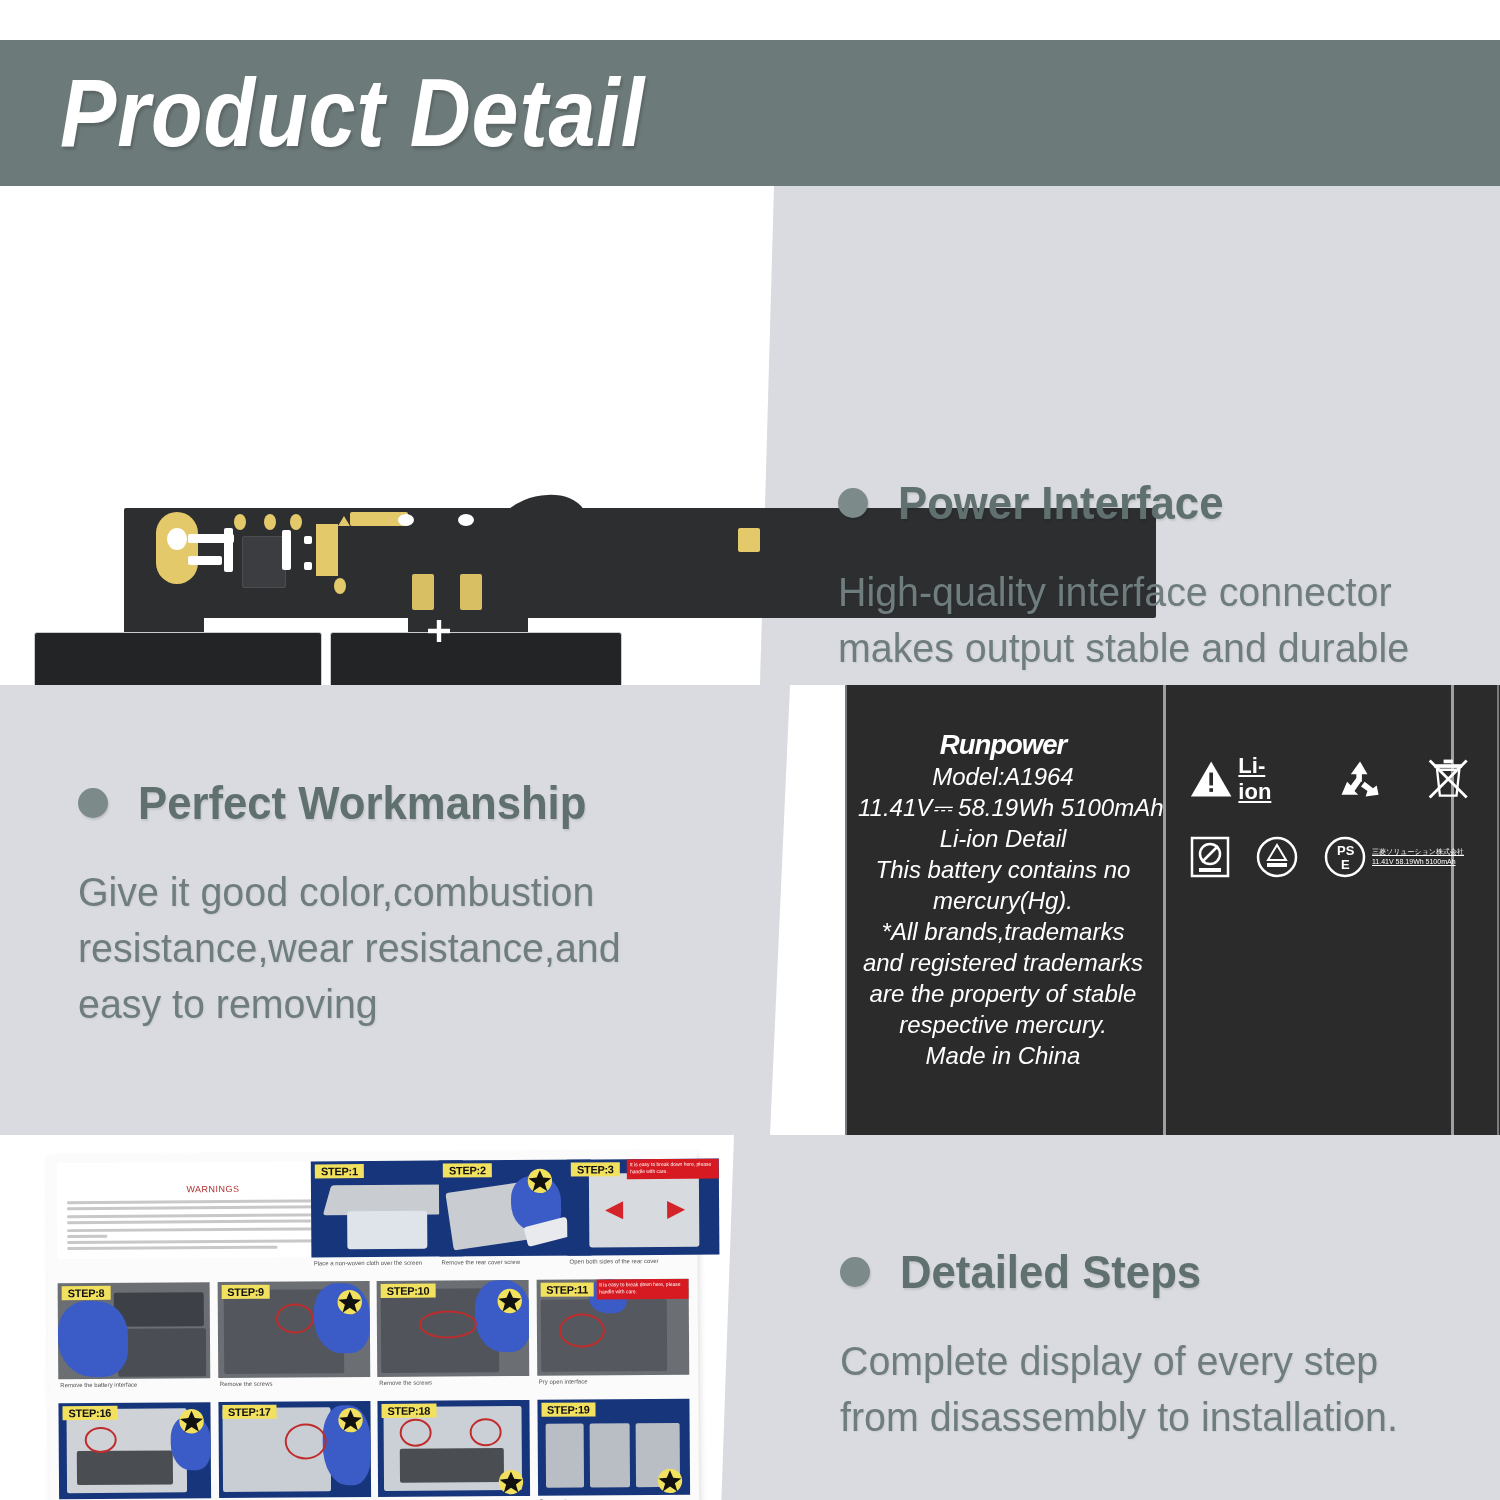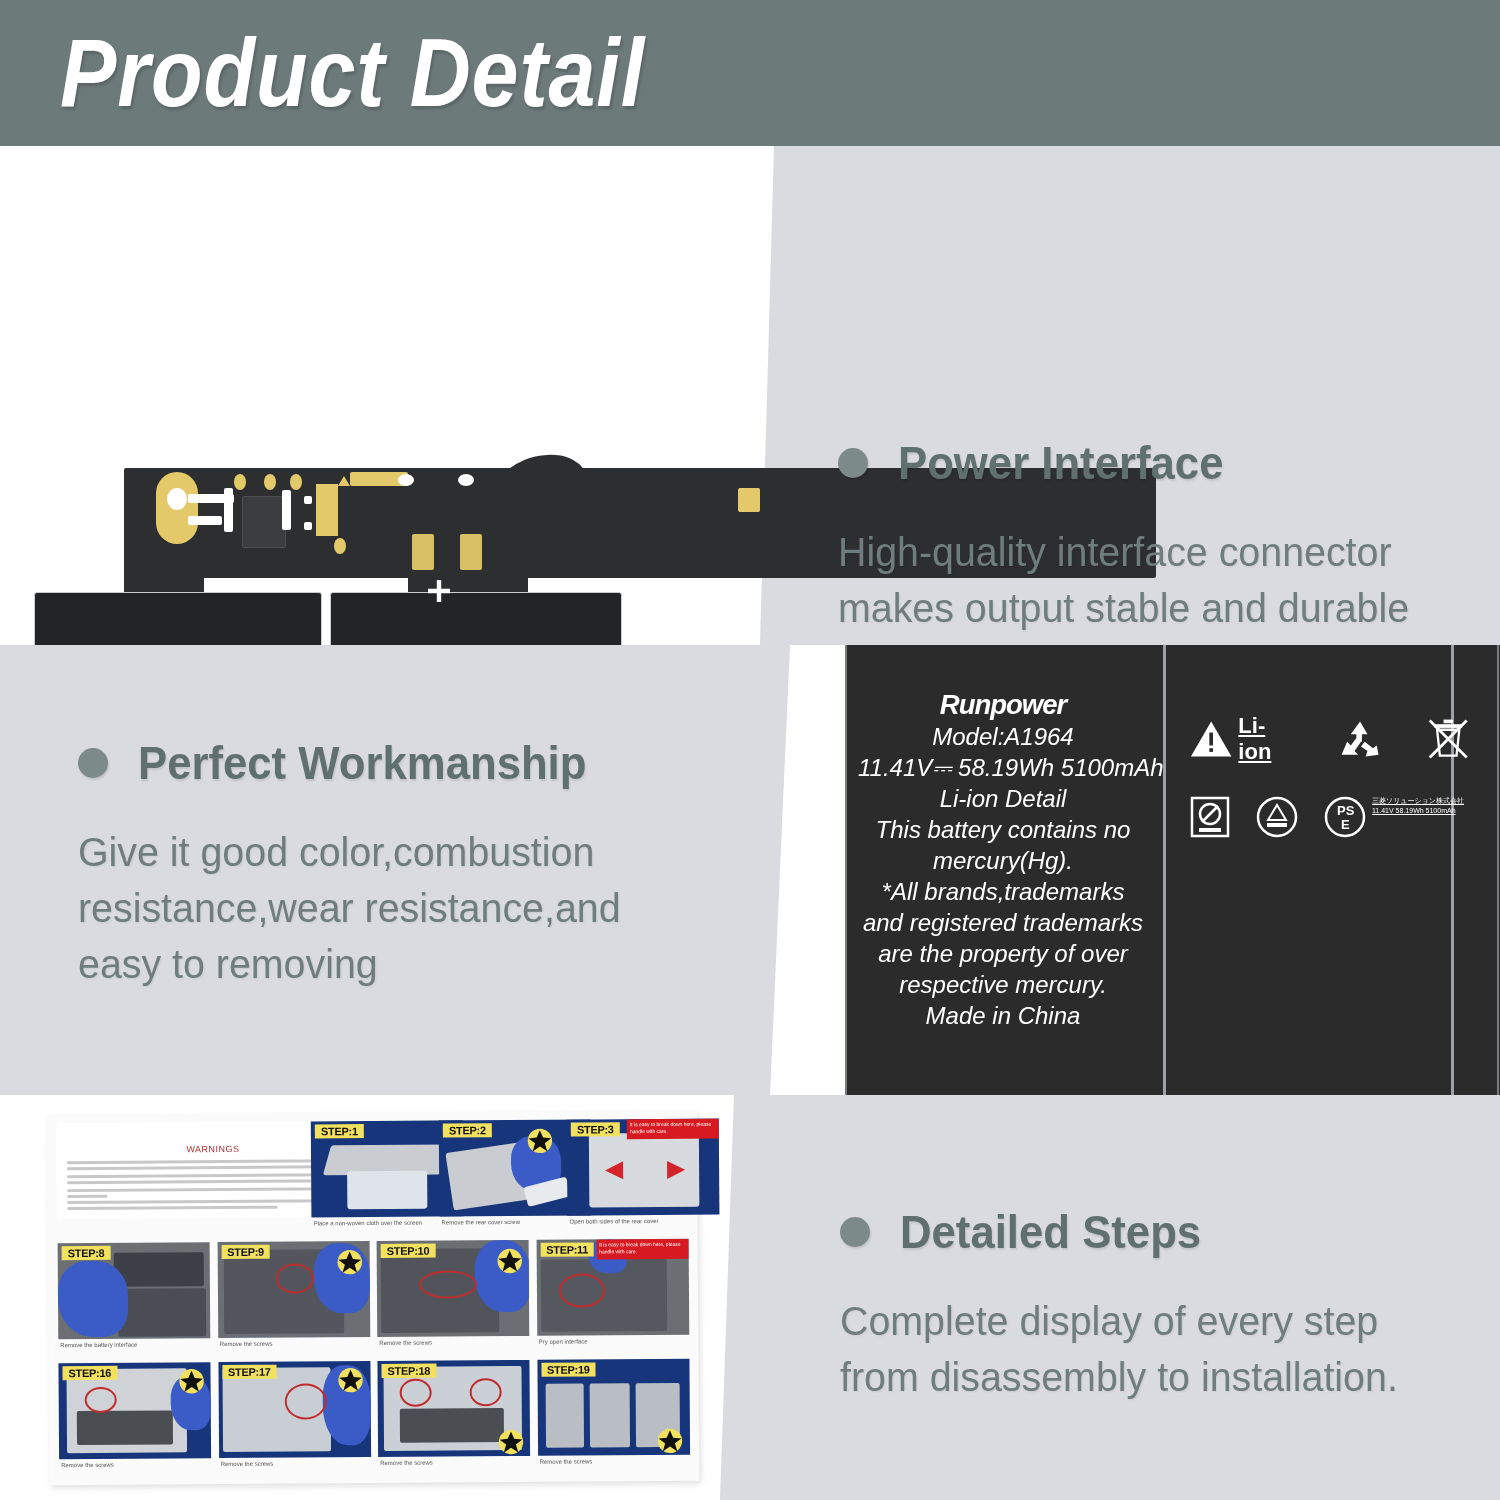--- a/index.html
+++ b/index.html
@@ -1,17 +1,17 @@
 <!DOCTYPE html>
 <html><head>
 <meta charset="utf-8">
 <style>
   html,body{margin:0;padding:0;background:#fff;}
   body{width:1500px;height:1500px;font-family:"Liberation Sans",sans-serif;overflow:hidden;}
-  .page{position:relative;width:1500px;height:1168px;background:#ffffff;}
+  .page{position:relative;width:1500px;height:1168px;background:#ffffff;margin-top:40px;}
 
   
   .header{position:absolute;left:0;top:0;width:1500px;height:146px;background:#6d7a7a;overflow:hidden;}
   .header-title{position:absolute;left:60px;top:18px;font-size:96px;line-height:110px;font-weight:bold;
     font-style:italic;color:#ffffff;letter-spacing:1px;transform:scaleX(.88);transform-origin:left center;
     text-shadow:2px 3px 3px rgba(0,0,0,.18);white-space:nowrap;}
 
   
   .row{position:absolute;left:0;width:1500px;overflow:hidden;}
   .row1{top:146px;height:499px;}
@@ -192,21 +192,21 @@
 
     <div class="label-text">
       <div class="brand">Runpower</div>
       <div class="lbl-line">Model:A1964</div>
       <div class="lbl-line">11.41V⎓ 58.19Wh  5100mAh</div>
       <div class="lbl-line">Li-ion Detail</div>
       <div class="lbl-line">This battery contains no</div>
       <div class="lbl-line">mercury(Hg).</div>
       <div class="lbl-line">*All brands,trademarks</div>
       <div class="lbl-line">and registered trademarks</div>
-      <div class="lbl-line">are the property of over</div>
+      <div class="lbl-line">are the property of stable</div>
       <div class="lbl-line">respective mercury.</div>
       <div class="lbl-line">Made in China</div>
     </div>
 
     <div class="certs">
       <div class="cert-row cert-r1">
         <div style="display:flex;align-items:center;">
           <svg width="46" height="42" viewBox="0 0 46 42">
             <path d="M23,2 L45,40 L1,40 Z" fill="#ffffff"></path>
             <rect x="21" y="14" width="4" height="14" fill="#2b2b2b"></rect>
@@ -234,21 +234,21 @@
           <rect x="2" y="2" width="36" height="38" fill="none" stroke="#fff" stroke-width="2.5"></rect>
           <circle cx="20" cy="18" r="10" fill="none" stroke="#fff" stroke-width="2.5"></circle>
           <line x1="12" y1="26" x2="28" y2="10" stroke="#fff" stroke-width="2.5"></line>
           <rect x="9" y="32" width="22" height="4" fill="#fff"></rect>
         </svg>
         <svg width="42" height="42" viewBox="0 0 42 42">
           <circle cx="21" cy="21" r="19" fill="none" stroke="#fff" stroke-width="2.5"></circle>
           <path d="M21,9 L30,24 L12,24 Z" fill="none" stroke="#fff" stroke-width="2"></path>
           <rect x="11" y="27" width="20" height="4" fill="#fff"></rect>
         </svg>
-        <div style="display:flex;align-items:flex-start;">
+        <div style="display:flex;align-items:center;">
           <svg width="42" height="42" viewBox="0 0 42 42">
             <circle cx="21" cy="21" r="19" fill="none" stroke="#fff" stroke-width="2.5"></circle>
             <text x="13" y="19" font-size="13" font-weight="bold" fill="#fff" font-family="Liberation Sans, sans-serif">PS</text>
             <text x="17" y="33" font-size="13" font-weight="bold" fill="#fff" font-family="Liberation Sans, sans-serif">E</text>
           </svg>
           <div class="pse-note">
             <div>三菱ソリューション株式会社</div>
             <div>11.41V 58.19Wh 5100mAh</div>
           </div>
         </div>

